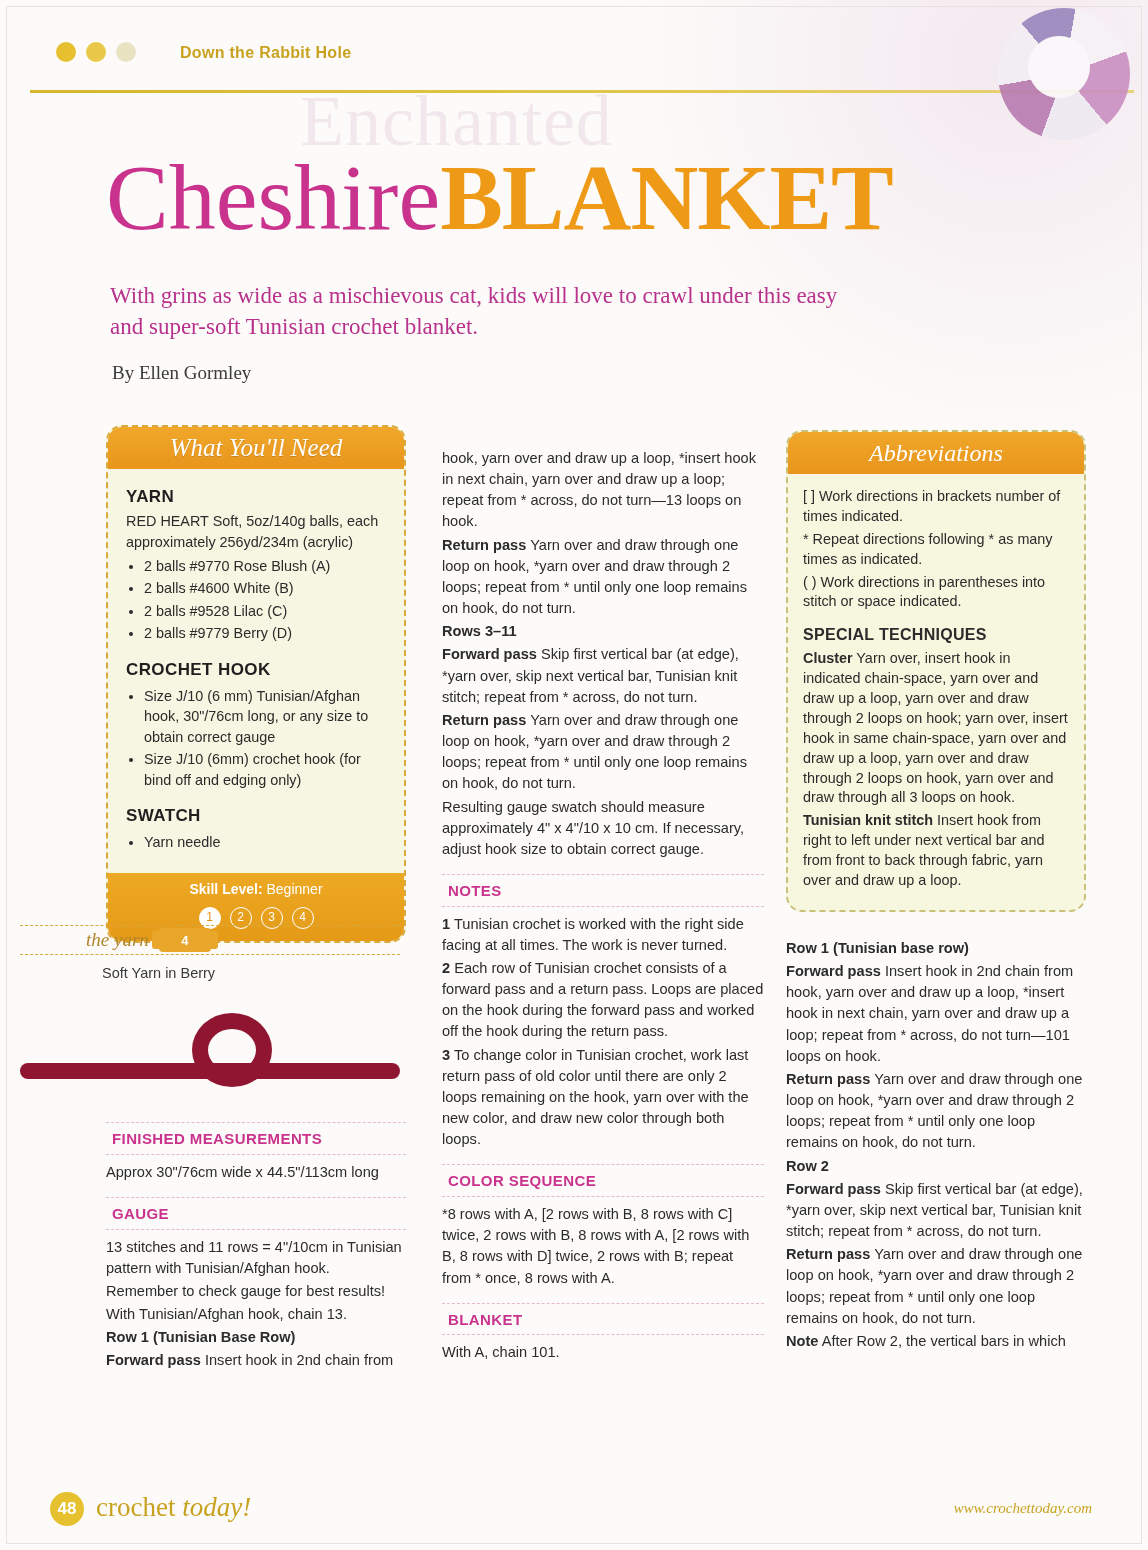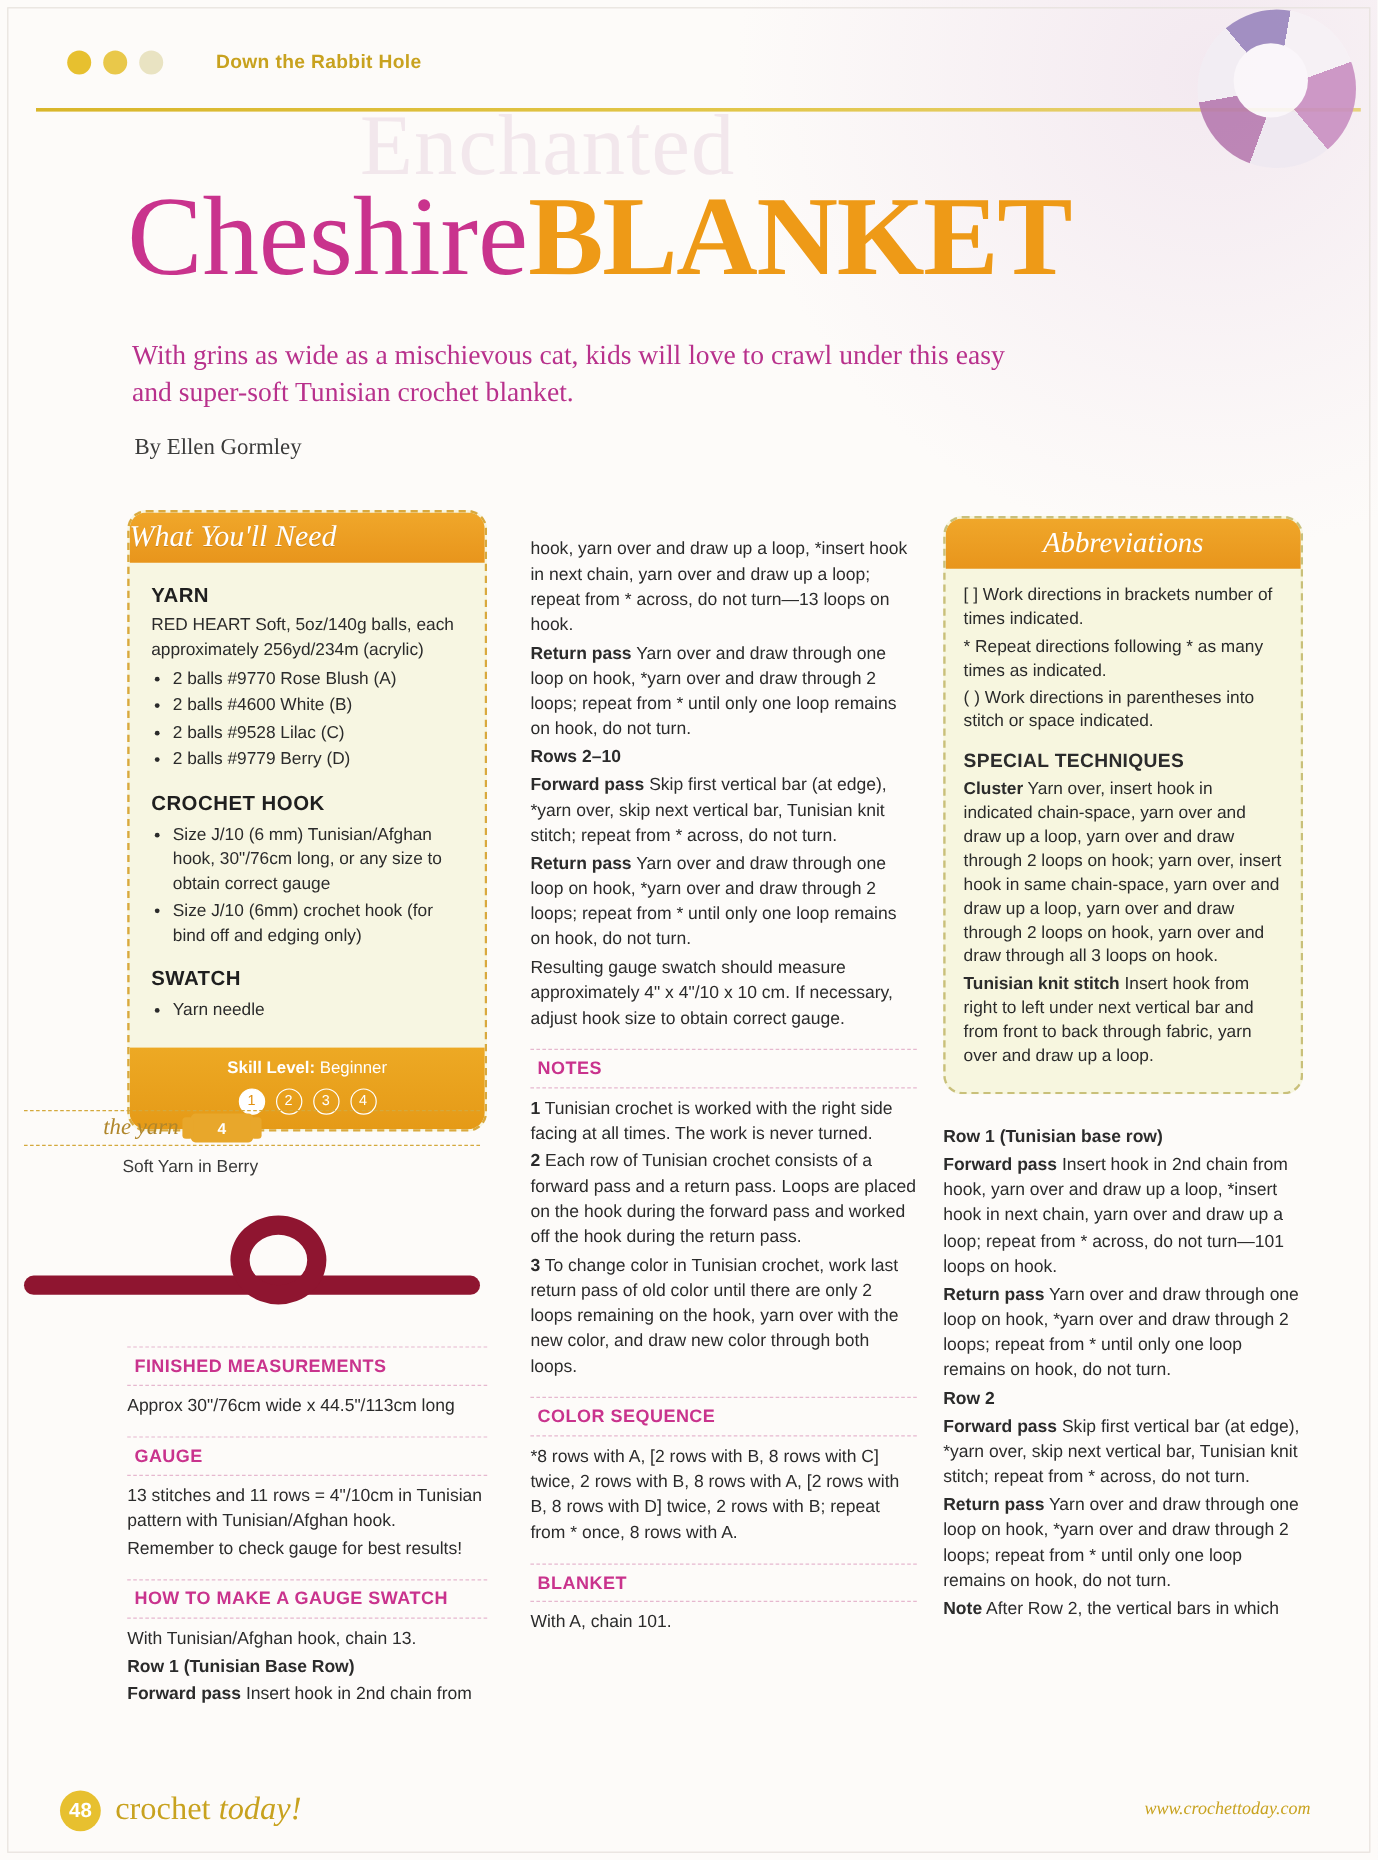--- a/index.html
+++ b/index.html
@@ -88,21 +88,21 @@
   .wyn{
     position:relative; width:300px;
     border:2px dashed #d9a93d;
     border-radius:16px;
     background:#f7f6e2;
     overflow:hidden;
   }
   .wyn-head{
     background:linear-gradient(180deg,#f0a72a,#e8951c);
     height:42px; border-radius:12px 12px 0 0;
-    display:flex; align-items:center; justify-content:flex-start;
+    display:flex; align-items:center; justify-content:center;
   }
   .wyn-head span{
     font-family:"Liberation Serif", serif; font-style:italic; color:#fff;
     font-size:25px; text-shadow:0 1px 0 rgba(0,0,0,.15);
   }
   .wyn-body{ padding:16px 18px 6px 18px; }
   .wyn h4{
     margin:0 0 2px 0; font-size:17px; letter-spacing:.4px; color:#1f1f1f; font-weight:bold;
   }
   .wyn h4.sp{ margin-top:14px; }
@@ -286,34 +286,31 @@
       <span>FINISHED MEASUREMENTS</span>
     </div>
     <p class="body-t">Approx 30"/76cm wide x 44.5"/113cm long</p>
 
     <div class="sec">
       <span>GAUGE</span>
     </div>
     <p class="body-t">13 stitches and 11 rows = 4"/10cm in Tunisian pattern with Tunisian/Afghan hook.</p>
     <p class="body-t" style="">Remember to check gauge for best results!</p>
 
-    <div class="sec">
-      <span>HOW TO MAKE A GAUGE SWATCH</span>
-    </div>
     <p class="body-t">With Tunisian/Afghan hook, chain 13.</p>
     <p class="body-t"><b>Row 1 (Tunisian Base Row)</b></p>
     <p class="body-t"><b>Forward pass</b>
       <span>Insert hook in 2nd chain from</span></p>
   </div>
 
   <div class="col col2">
     <p class="body-t">hook, yarn over and draw up a loop, *insert hook in next chain, yarn over and draw up a loop; repeat from * across, do not turn—13 loops on hook.</p>
     <p class="body-t"><b>Return pass</b>
       <span>Yarn over and draw through one loop on hook, *yarn over and draw through 2 loops; repeat from * until only one loop remains on hook, do not turn.</span></p>
-    <p class="body-t"><b>Rows 2–10</b></p>
+    <p class="body-t"><b>Rows 3–11</b></p>
     <p class="body-t"><b>Forward pass</b>
       <span>Skip first vertical bar (at edge), *yarn over, skip next vertical bar, Tunisian knit stitch; repeat from * across, do not turn.</span></p>
     <p class="body-t"><b>Return pass</b>
       <span>Yarn over and draw through one loop on hook, *yarn over and draw through 2 loops; repeat from * until only one loop remains on hook, do not turn.</span></p>
     <p class="body-t">Resulting gauge swatch should measure approximately 4" x 4"/10 x 10 cm. If necessary, adjust hook size to obtain correct gauge.</p>
 
     <div class="sec">
       <span>NOTES</span>
     </div>
     <p class="body-t"><b>1</b>

